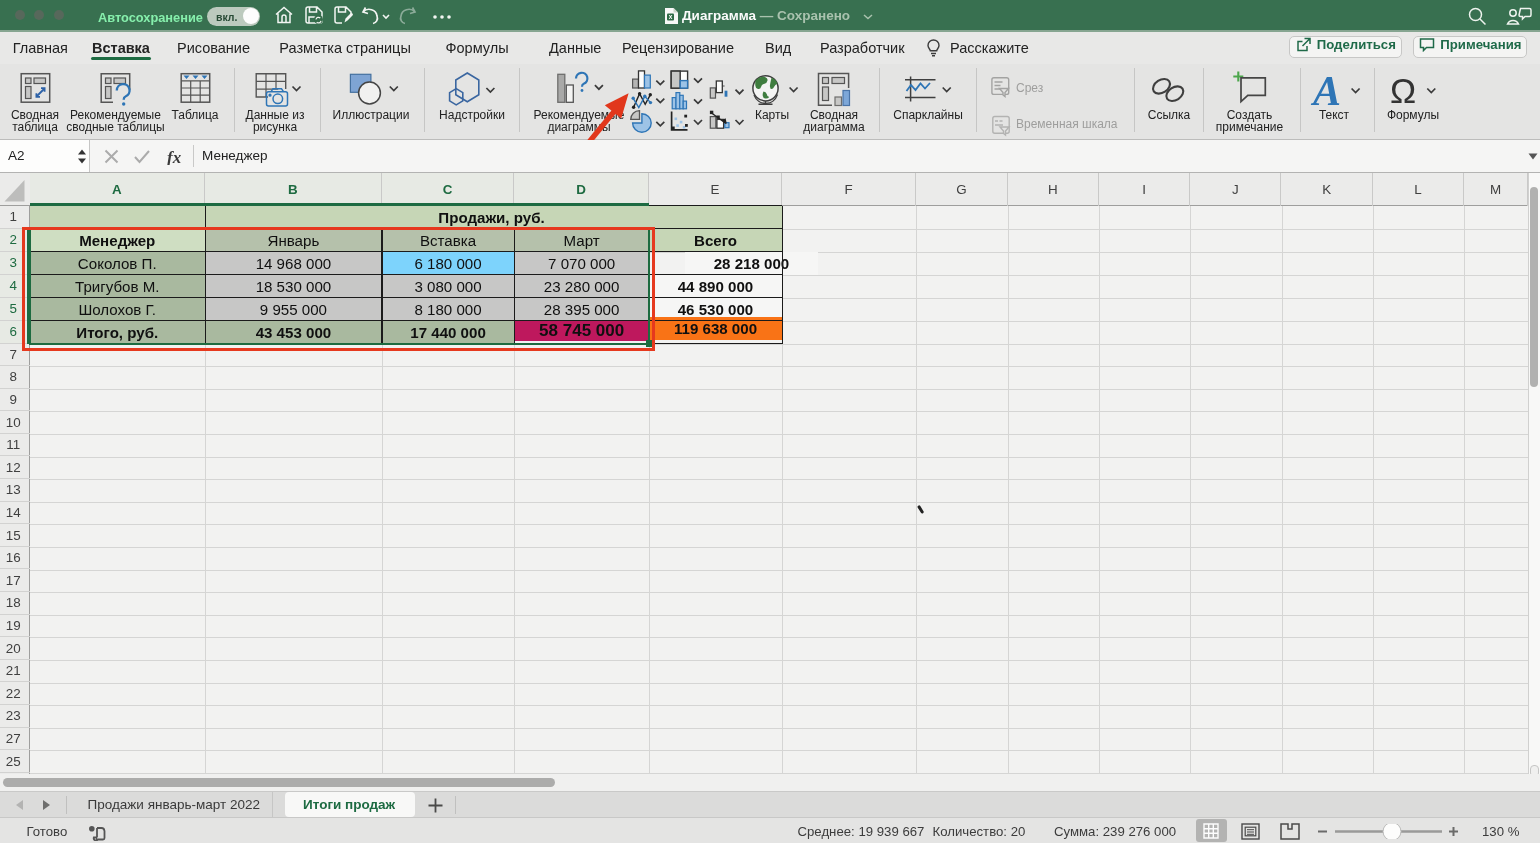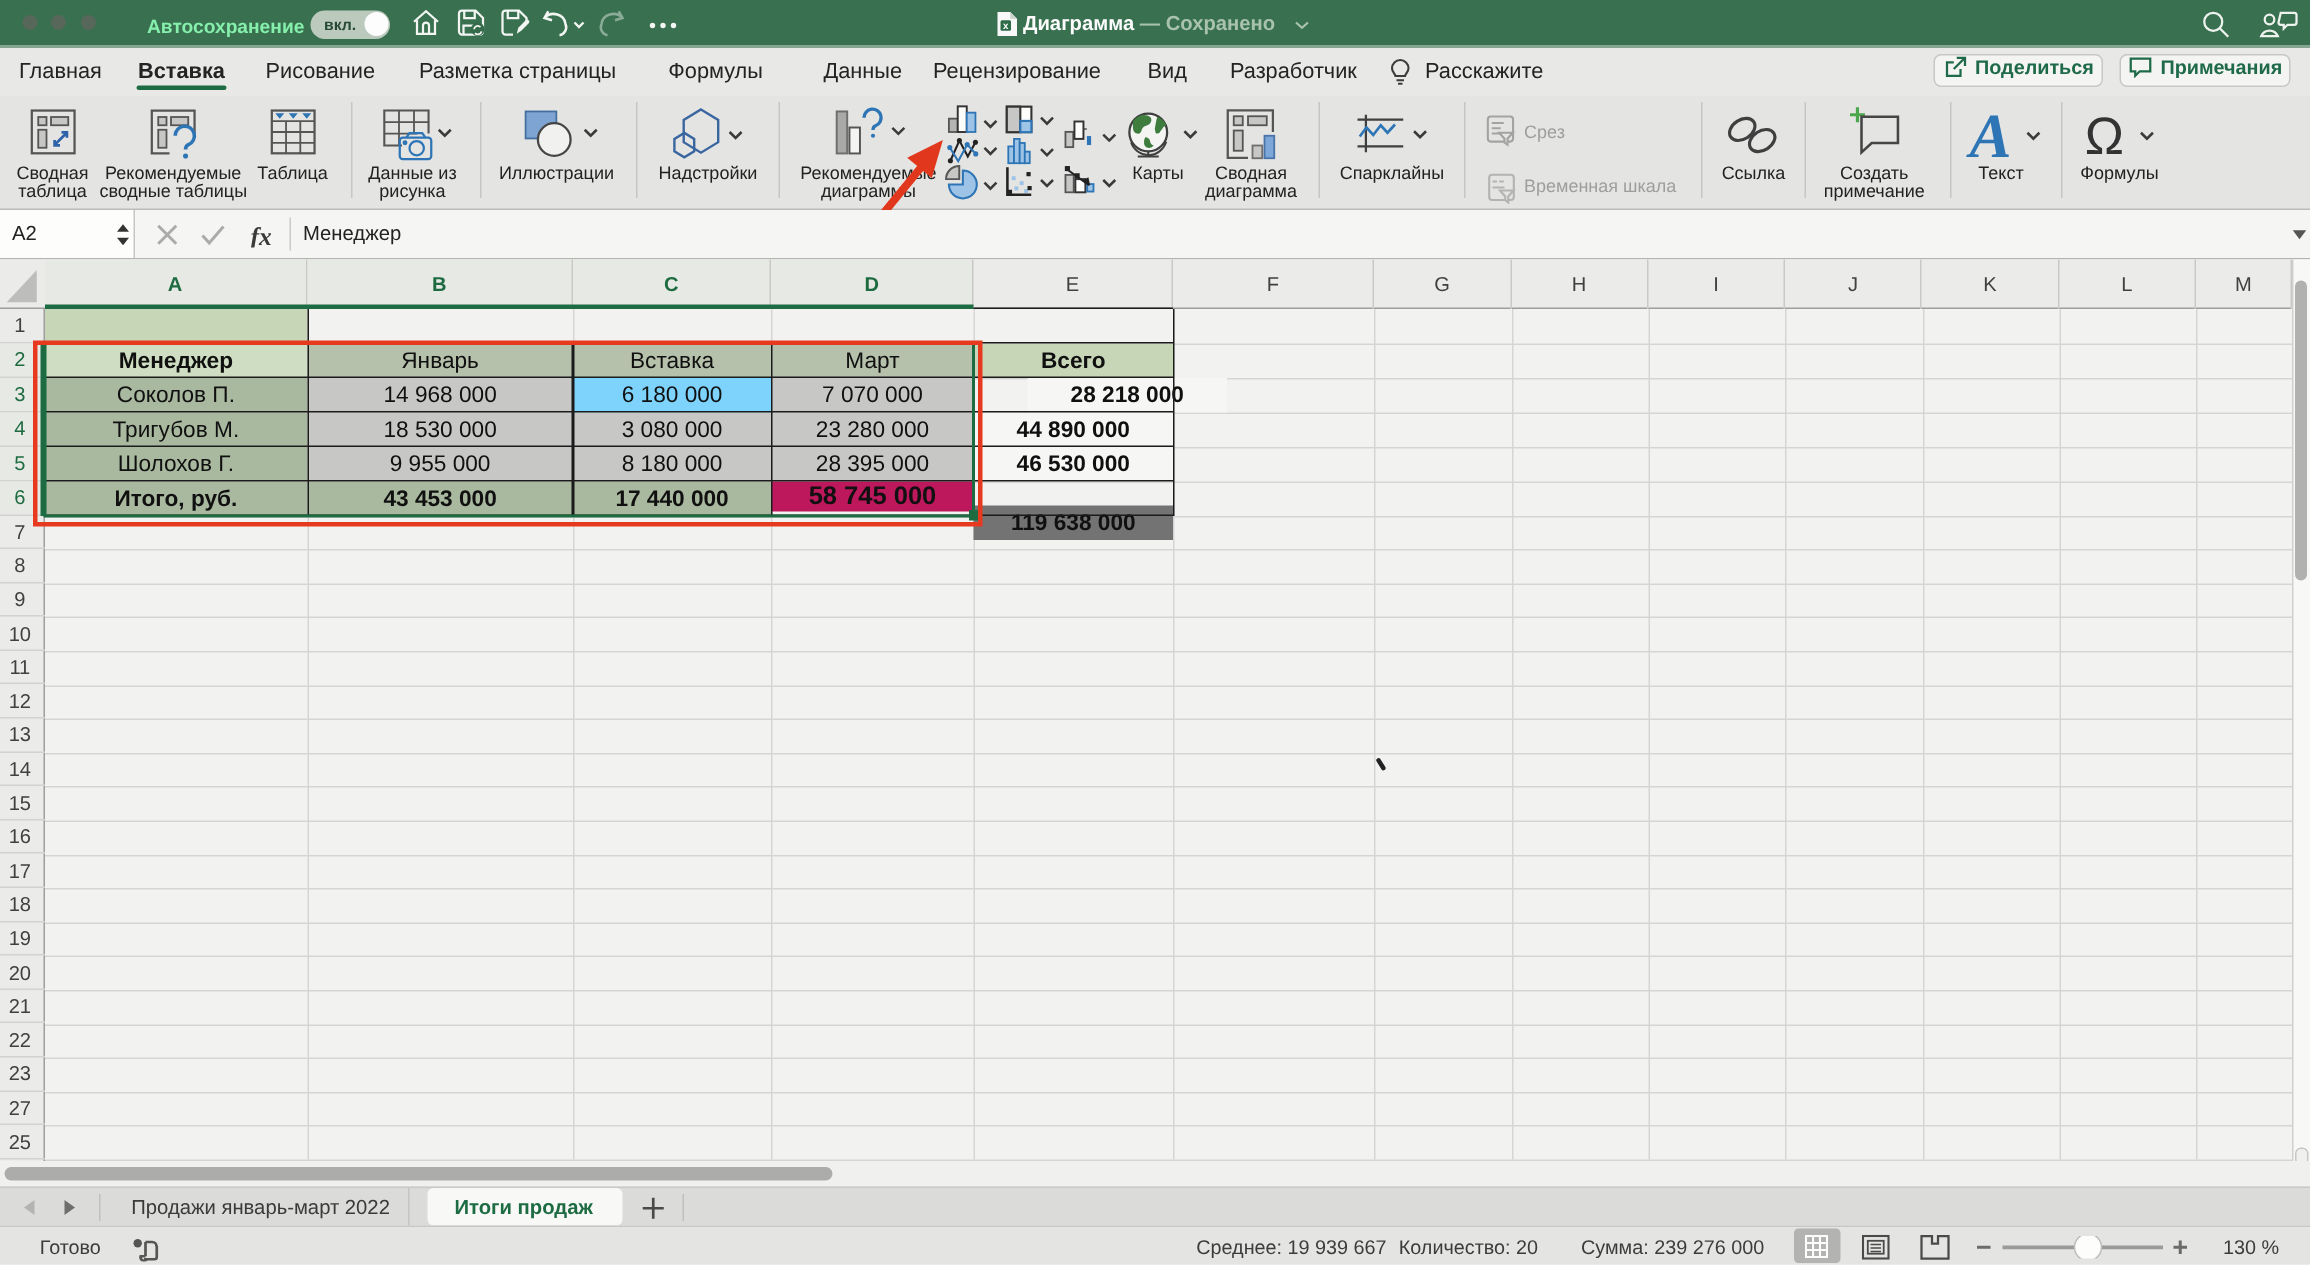--- a/index.html
+++ b/index.html
@@ -448,20 +448,21 @@
 <div class="hline" style="left:29.5px;top:419.6px;width:1498.5px"></div>
 <div class="hline" style="left:29.5px;top:442.2px;width:1498.5px"></div>
 <div class="hline" style="left:29.5px;top:464.8px;width:1498.5px"></div>
 <div class="hline" style="left:29.5px;top:487.4px;width:1498.5px"></div>
 <div class="hline" style="left:29.5px;top:510.0px;width:1498.5px"></div>
 <div class="hline" style="left:29.5px;top:532.6px;width:1498.5px"></div>
 <div class="hline" style="left:29.5px;top:555.2px;width:1498.5px"></div>
 <div class="hline" style="left:29.5px;top:577.8px;width:1498.5px"></div>
 <div class="hline" style="left:29.5px;top:600.4px;width:1498.5px"></div>
   <div class="cell " style="left:29.5px;top:33.0px;width:175.5px;height:23.0px;background:#c6d6b6;font-size:15.1px"></div>
+<div class="cell b " style="left:205.0px;top:33.0px;width:577.0px;height:23.0px;background:#c6d6b6;font-size:15.1px;padding-right:4px">Продажи, руб.</div>
 <div class="cell b " style="left:29.5px;top:56.0px;width:175.5px;height:23.0px;background:#cfdec2;font-size:15.1px">Менеджер</div>
 <div class="cell " style="left:205.0px;top:56.0px;width:176.8px;height:23.0px;background:#b5c1ab;font-size:15.1px">Январь</div>
 <div class="cell " style="left:381.8px;top:56.0px;width:132.5px;height:23.0px;background:#b5c1ab;font-size:15.1px">Вставка</div>
 <div class="cell " style="left:514.3px;top:56.0px;width:134.7px;height:23.0px;background:#b5c1ab;font-size:15.1px">Март</div>
 <div class="cell b " style="left:649.0px;top:56.0px;width:133.0px;height:23.0px;background:#c6d6b6;font-size:15.1px">Всего</div>
 <div class="cell " style="left:29.5px;top:79.0px;width:175.5px;height:23.0px;background:#a9b99f;font-size:15.1px">Соколов П.</div>
 <div class="cell " style="left:205.0px;top:79.0px;width:176.8px;height:23.0px;background:#c7c7c6;font-size:15.1px">14 968 000</div>
 <div class="cell " style="left:381.8px;top:79.0px;width:132.5px;height:23.0px;background:#7dd3fc;font-size:15.1px">6 180 000</div>
 <div class="cell " style="left:514.3px;top:79.0px;width:134.7px;height:23.0px;background:#c7c7c6;font-size:15.1px">7 070 000</div>
 <div class="cell b " style="left:685px;top:79.0px;width:133.0px;height:23.0px;background:#f6f6f5;font-size:15.1px">28 218 000</div>
@@ -472,21 +473,21 @@
 <div class="cell b " style="left:649.0px;top:102.0px;width:133.0px;height:23.0px;background:#f6f6f5;font-size:15.1px">44 890 000</div>
 <div class="cell " style="left:29.5px;top:125.0px;width:175.5px;height:23.0px;background:#a9b99f;font-size:15.1px">Шолохов Г.</div>
 <div class="cell " style="left:205.0px;top:125.0px;width:176.8px;height:23.0px;background:#c7c7c6;font-size:15.1px">9 955 000</div>
 <div class="cell " style="left:381.8px;top:125.0px;width:132.5px;height:23.0px;background:#c7c7c6;font-size:15.1px">8 180 000</div>
 <div class="cell " style="left:514.3px;top:125.0px;width:134.7px;height:23.0px;background:#c7c7c6;font-size:15.1px">28 395 000</div>
 <div class="cell b " style="left:649.0px;top:125.0px;width:133.0px;height:23.0px;background:#f6f6f5;font-size:15.1px">46 530 000</div>
 <div class="cell b " style="left:29.5px;top:148.0px;width:175.5px;height:23.0px;background:#a9b99f;font-size:15.1px">Итого, руб.</div>
 <div class="cell b " style="left:205.0px;top:148.0px;width:176.8px;height:23.0px;background:#a9b99f;font-size:15.1px">43 453 000</div>
 <div class="cell b " style="left:381.8px;top:148.0px;width:132.5px;height:23.0px;background:#a9b99f;font-size:15.1px">17 440 000</div>
 <div class="cell b " style="left:514.3px;top:148.0px;width:134.7px;height:20px;background:#be185d;font-size:17px">58 745 000</div>
-<div class="cell b " style="left:649.0px;top:164px;width:133.0px;height:23.0px;background:#737373;font-size:15.1px">119 638 000</div>
+<div class="cell b " style="left:649.0px;top:144px;width:133.0px;height:23.0px;background:#f97316;font-size:15.1px">119 638 000</div>
 <div style="position:absolute;left:649.0px;top:32.5px;width:133.0px;height:1.3px;background:#1b1b1b"></div>
 <div style="position:absolute;left:29.5px;top:55.5px;width:752.5px;height:1.3px;background:#1b1b1b"></div>
 <div style="position:absolute;left:29.5px;top:78.5px;width:752.5px;height:1.3px;background:#1b1b1b"></div>
 <div style="position:absolute;left:29.5px;top:101.5px;width:752.5px;height:1.3px;background:#1b1b1b"></div>
 <div style="position:absolute;left:29.5px;top:124.5px;width:752.5px;height:1.3px;background:#1b1b1b"></div>
 <div style="position:absolute;left:29.5px;top:147.5px;width:752.5px;height:1.3px;background:#1b1b1b"></div>
 <div style="position:absolute;left:29.5px;top:170.5px;width:752.5px;height:1.3px;background:#1b1b1b"></div>
 <div style="position:absolute;left:204.5px;top:33.0px;width:1.3px;height:138.0px;background:#1b1b1b"></div>
 <div style="position:absolute;left:381.3px;top:56.0px;width:1.3px;height:115.0px;background:#1b1b1b"></div>
 <div style="position:absolute;left:513.8px;top:56.0px;width:1.3px;height:115.0px;background:#1b1b1b"></div>

